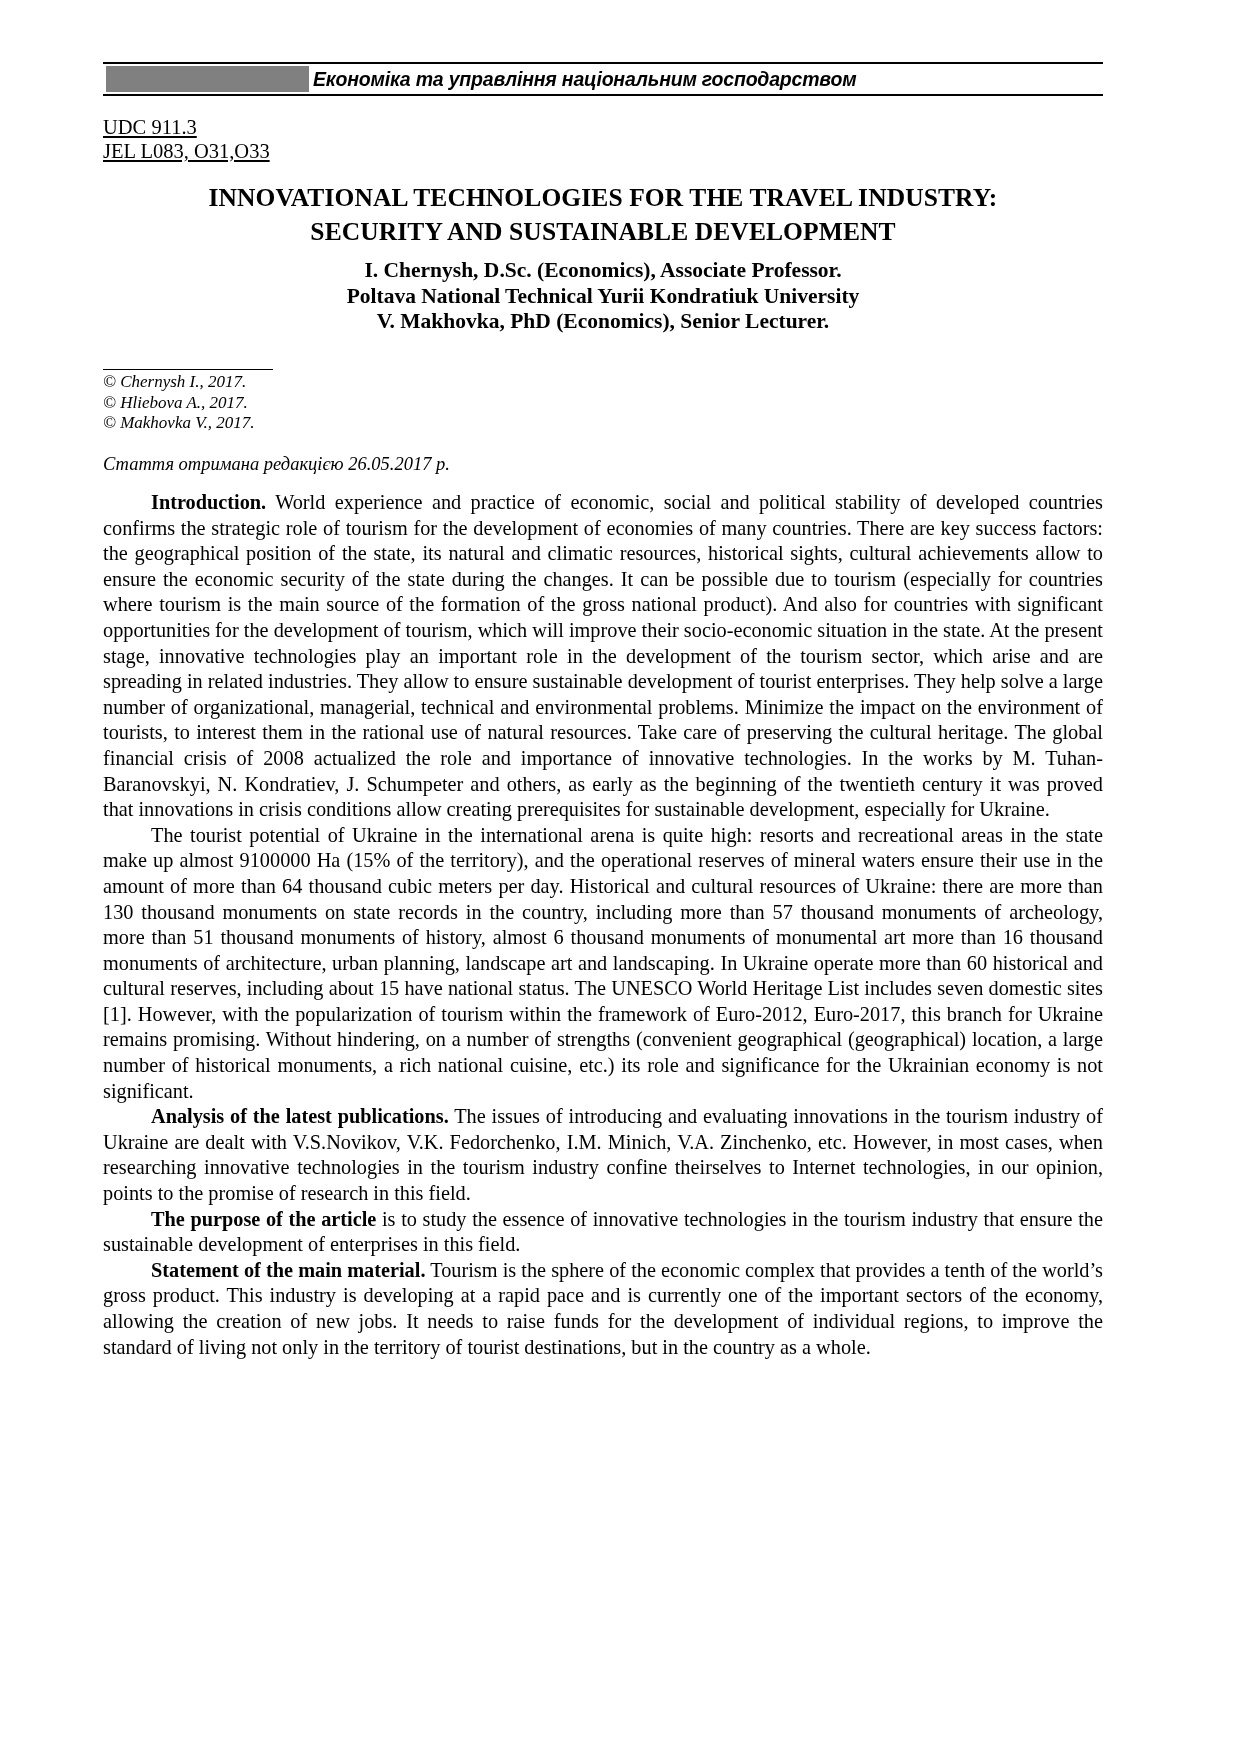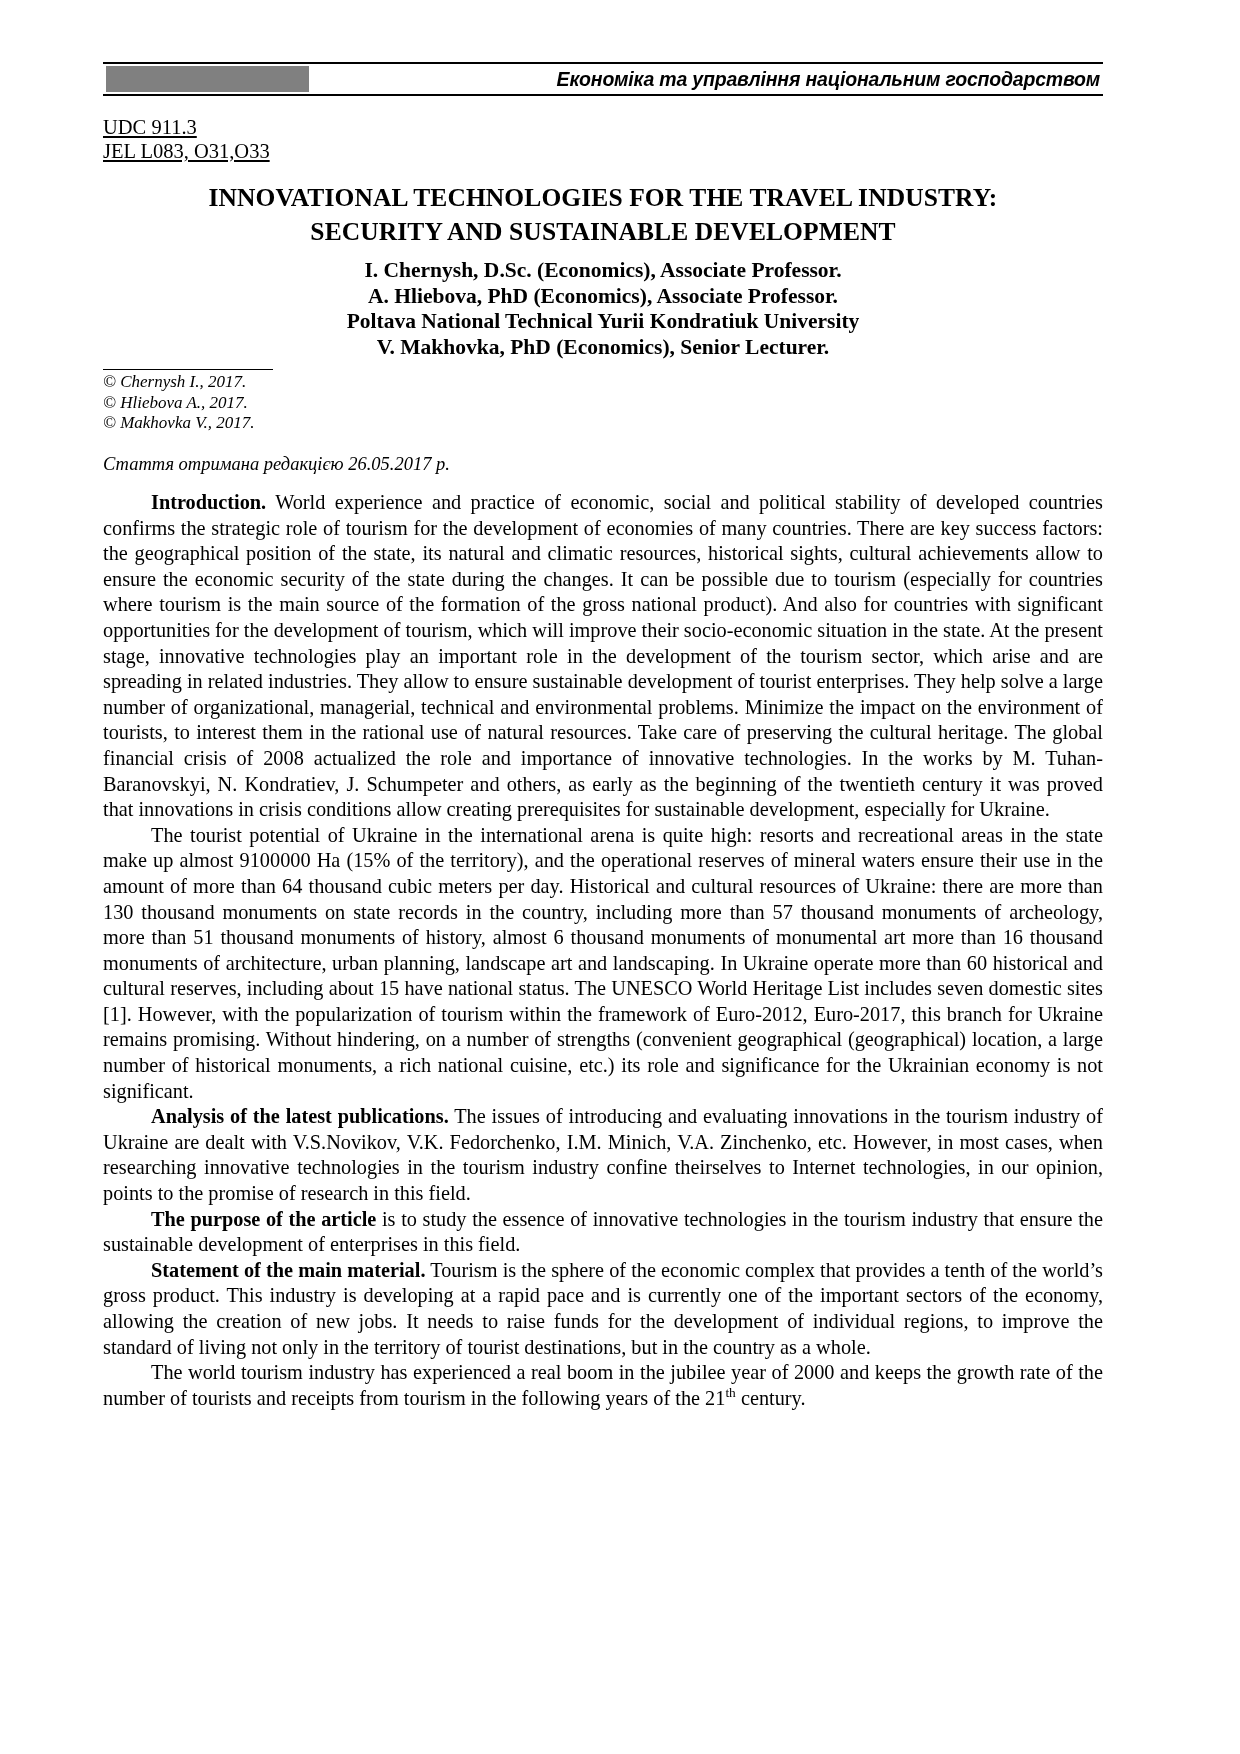--- a/index.html
+++ b/index.html
@@ -55,21 +55,21 @@
     height: 26px;
     background: #808080;
   }
   .runhead .rh-text {
     position: absolute;
     left: 210px;
     top: 3px;
     width: 787px;
     height: 28px;
     line-height: 28px;
-    text-align: right;
+    text-align: left;
     font-family: "Liberation Sans", "DejaVu Sans", sans-serif;
     font-weight: bold;
     font-style: italic;
     font-size: 19.5px;
     letter-spacing: -0.2px;
     white-space: nowrap;
   }
 
   
   .codes {
@@ -218,37 +218,35 @@
     <div>JEL L083, O31,O33</div>
   </div>
 
   <div class="title">
     <div>INNOVATIONAL TECHNOLOGIES FOR THE TRAVEL INDUSTRY:</div>
     <div>SECURITY AND SUSTAINABLE DEVELOPMENT</div>
   </div>
 
   <div class="authors">
     <div>I. Chernysh, D.Sc. (Economics), Associate Professor.</div>
-    <div>A. Hliebova, PhD (Economics), Associate Professor.</div>
     <div>Poltava National Technical Yurii Kondratiuk University</div>
     <div>V. Makhovka, PhD (Economics), Senior Lecturer.</div>
   </div>
 
   <div class="copyrule"></div>
   <div class="copyright">
     <div>© Chernysh I., 2017.</div>
     <div>© Hliebova A., 2017.</div>
     <div>© Makhovka V., 2017.</div>
   </div>
 
   <div class="received">Стаття отримана редакцією 26.05.2017 р.</div>
 
   <div class="body">
     <p><b>Introduction.</b><span> World experience and practice of economic, social and political stability of developed countries confirms the strategic role of tourism for the development of economies of many countries. There are key success factors: the geographical position of the state, its natural and climatic resources, historical sights, cultural achievements allow to ensure the economic security of the state during the changes. It can be possible due to tourism (especially for countries where tourism is the main source of the formation of the gross national product). And also for countries with significant opportunities for the development of tourism, which will improve their socio-economic situation in the state. At the present stage, innovative technologies play an important role in the development of the tourism sector, which arise and are spreading in related industries. They allow to ensure sustainable development of tourist enterprises. They help solve a large number of organizational, managerial, technical and environmental problems. Minimize the impact on the environment of tourists, to interest them in the rational use of natural resources. Take care of preserving the cultural heritage. The global financial crisis of 2008 actualized the role and importance of innovative technologies. In the works by M. Tuhan-Baranovskyi, N. Kondratiev, J. Schumpeter and others, as early as the beginning of the twentieth century it was proved that innovations in crisis conditions allow creating prerequisites for sustainable development, especially for Ukraine.</span></p>
     <p><span>The tourist potential of Ukraine in the international arena is quite high: resorts and recreational areas in the state make up almost 9100000 Ha (15% of the territory), and the operational reserves of mineral waters ensure their use in the amount of more than 64 thousand cubic meters per day. Historical and cultural resources of Ukraine: there are more than 130 thousand monuments on state records in the country, including more than 57 thousand monuments of archeology, more than 51 thousand monuments of history, almost 6 thousand monuments of monumental art more than 16 thousand monuments of architecture, urban planning, landscape art and landscaping. In Ukraine operate more than 60 historical and cultural reserves, including about 15 have national status. The UNESCO World Heritage List includes seven domestic sites [1]. However, with the popularization of tourism within the framework of Euro-2012, Euro-2017, this branch for Ukraine remains promising. Without hindering, on a number of strengths (convenient geographical (geographical) location, a large number of historical monuments, a rich national cuisine, etc.) its role and significance for the Ukrainian economy is not significant.</span></p>
     <p><b>Analysis of the latest publications.</b><span> The issues of introducing and evaluating innovations in the tourism industry of Ukraine are dealt with V.S.Novikov, V.K. Fedorchenko, I.M. Minich, V.A. Zinchenko, etc. However, in most cases, when researching innovative technologies in the tourism industry confine theirselves to Internet technologies, in our opinion, points to the promise of research in this field.</span></p>
     <p><b>The purpose of the article</b><span> is to study the essence of innovative technologies in the tourism industry that ensure the sustainable development of enterprises in this field.</span></p>
     <p><b>Statement of the main material.</b><span> Tourism is the sphere of the economic complex that provides a tenth of the world’s gross product. This industry is developing at a rapid pace and is currently one of the important sectors of the economy, allowing the creation of new jobs. It needs to raise funds for the development of individual regions, to improve the standard of living not only in the territory of tourist destinations, but in the country as a whole.</span></p>
-    <p><span>The world tourism industry has experienced a real boom in the jubilee year of 2000 and keeps the growth rate of the number of tourists and receipts from tourism in the following years of the 21</span><sup>th</sup><span> century.</span></p>
   </div>
 
 
 </div>
 
 </body></html>

